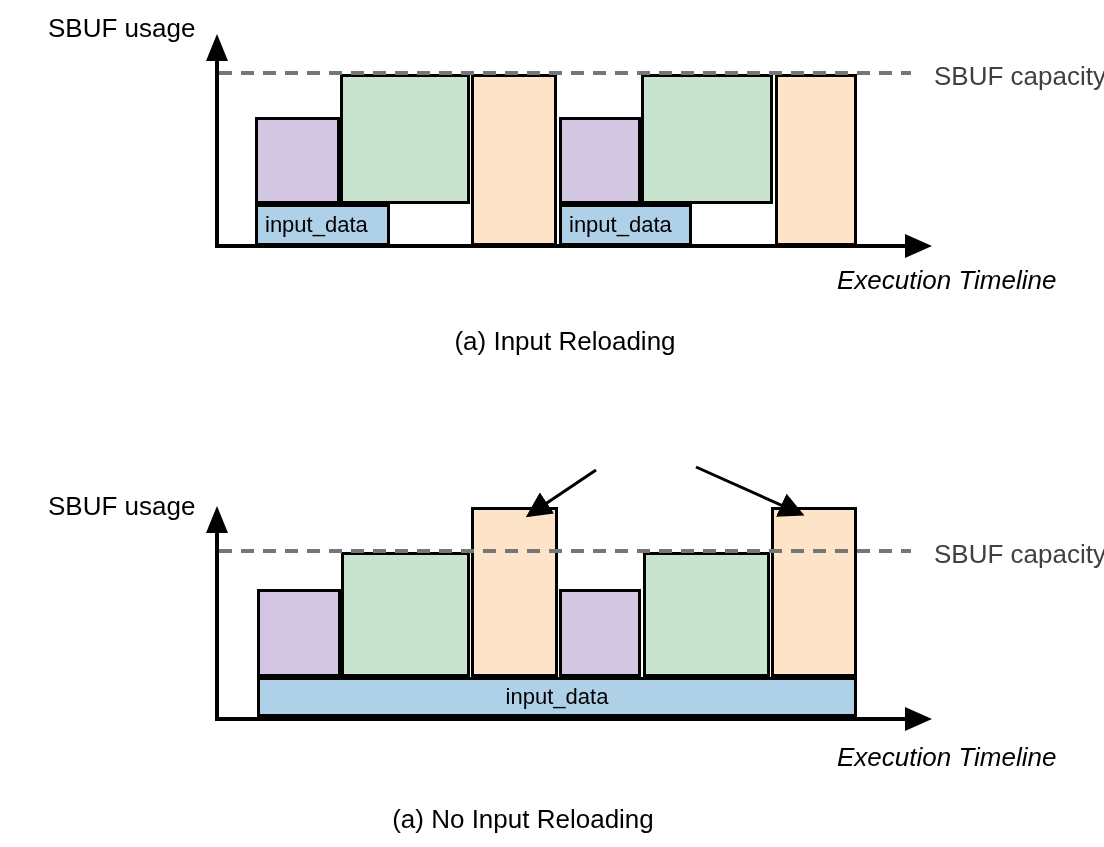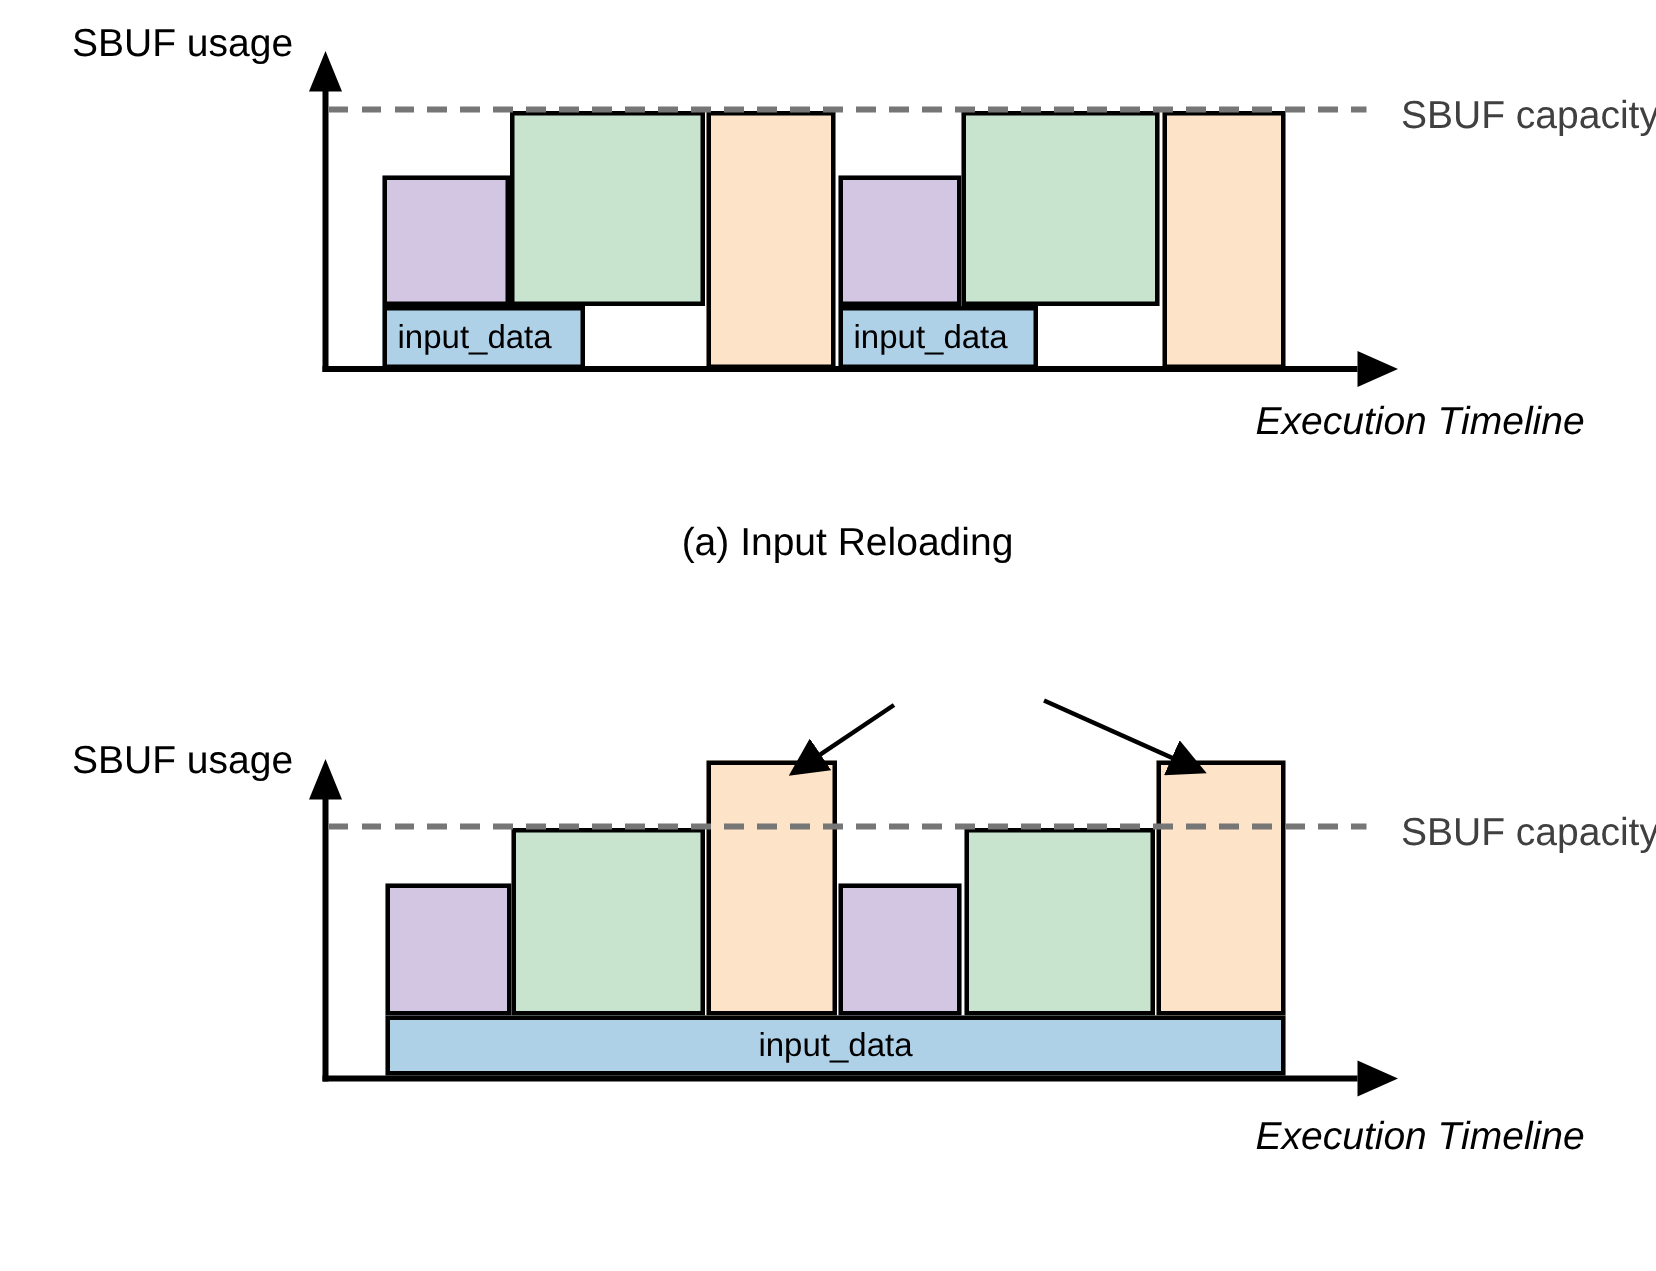--- a/index.html
+++ b/index.html
@@ -84,21 +84,21 @@
         <div class="bar" style="left: 222px; top: 117px; width: 85px; height: 87px; background: rgb(211, 198, 226);"></div>
         <div class="bar" style="left: 307px; top: 74px; width: 130px; height: 130px; background: rgb(200, 228, 206);"></div>
         <div class="bar" style="left: 438px; top: 74px; width: 86px; height: 172px; background: rgb(253, 227, 200);"></div>
         <div class="bar" style="left: 526px; top: 117px; width: 82px; height: 87px; background: rgb(211, 198, 226);"></div>
         <div class="bar" style="left: 608px; top: 74px; width: 132px; height: 130px; background: rgb(200, 228, 206);"></div>
         <div class="bar" style="left: 742px; top: 74px; width: 82px; height: 172px; background: rgb(253, 227, 200);"></div>
       </div>
 
     <div class="abs text-label italic right-text" style="left:804px;top:265px;width:290px;">Execution Timeline</div>
 
-    <div class="abs text-label center-text" style="left:184px;top:346px;width:696px;">(a) Input Reloading</div>
+    <div class="abs text-label center-text" style="left:184px;top:326px;width:696px;">(a) Input Reloading</div>
   </div>
 
   <div class="layer">
 
     <div class="abs text-label" style="left:15px;top:491px;">SBUF usage</div>
 
     <div class="abs arrow-up" style="left:173px;top:506px;"></div>
     <div class="abs axis-line" style="left:182px;top:528px;width:4px;height:193px;"></div>
 
     <div class="abs axis-line" style="left:182px;top:717px;width:690px;height:4px;"></div>
@@ -115,20 +115,21 @@
         <div class="bar" style="left: 308px; top: 552px; width: 129px; height: 125px; background: rgb(200, 228, 206);"></div>
         <div class="bar" style="left: 438px; top: 507px; width: 87px; height: 170px; background: rgb(253, 227, 200);"></div>
         <div class="bar" style="left: 526px; top: 589px; width: 82px; height: 88px; background: rgb(211, 198, 226);"></div>
         <div class="bar" style="left: 610px; top: 552px; width: 127px; height: 125px; background: rgb(200, 228, 206);"></div>
         <div class="bar" style="left: 738px; top: 507px; width: 86px; height: 170px; background: rgb(253, 227, 200);"></div>
       </div>
 
 
     <div class="abs text-label italic right-text" style="left:804px;top:742px;width:290px;">Execution Timeline</div>
 
+    <div class="abs text-label center-text" style="left:140px;top:804px;width:700px;">(a) No Input Reloading</div>
   </div>
 
   <svg class="arrows-svg" width="1104" height="847" viewBox="0 0 1104 847">
     <defs>
       <marker id="ah" viewBox="0 0 10 10" refX="8.5" refY="5" markerWidth="8.5" markerHeight="8.5" orient="auto">
         <path d="M0,0 L10,5 L0,10 z" fill="#000000"></path>
       </marker>
     </defs>
     <line x1="563" y1="470" x2="496" y2="515" stroke="#000000" stroke-width="3" marker-end="url(#ah)"></line>
     <line x1="663" y1="467" x2="768" y2="514" stroke="#000000" stroke-width="3" marker-end="url(#ah)"></line>

